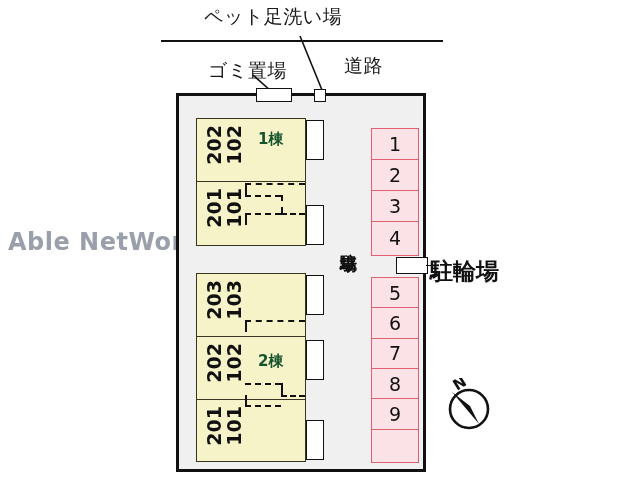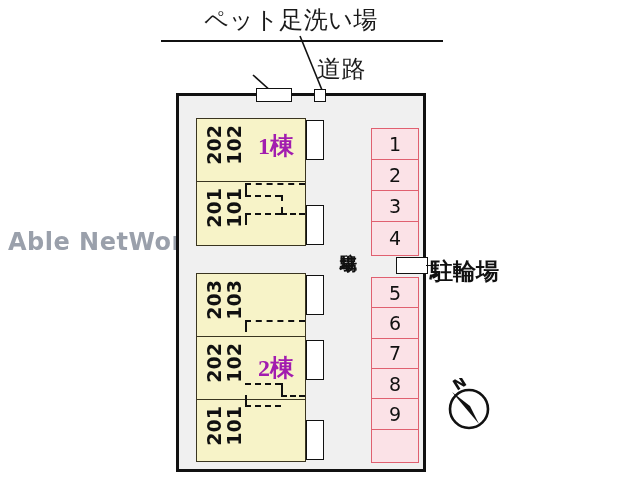--- a/index.html
+++ b/index.html
@@ -17,29 +17,29 @@
   #stage {
     position: absolute;
     left: 0; top: 0;
     width: 640px;
     height: 480px;
   }
   .abs { position: absolute; }
 
   
   .anno {
-    font-size: 24px;
+    font-size: 19px;
     color: #1a1a1a;
     font-weight: 500;
     letter-spacing: 0.5px;
     white-space: nowrap;
   }
   #label-pet { left: 204px; top: 4px; }
   #label-gomi { left: 208px; top: 58px; }
-  #label-road { left: 317px; top: 53px; }
+  #label-road { left: 344px; top: 53px; }
 
   
   #road-line {
     left: 161px; top: 40px;
     width: 282px; height: 0;
     border-top: 2.5px solid #111;
   }
 
   
   .leader { stroke: #111; stroke-width: 1.6; fill: none; }
@@ -96,25 +96,24 @@
     font-size: 19px;
     font-weight: bold;
     color: #111;
     letter-spacing: 0px;
     line-height: 1.05;
     white-space: nowrap;
   }
 
   .bldg-name {
     position: absolute;
-    font-size: 24px;
-    font-weight: bold;
-    color: #a21caf;
-    white-space: nowrap;
-    font-family: Liberation Serif, serif;
+    font-size: 15px;
+    font-weight: bold;
+    color: #14532d;
+    white-space: nowrap;
   }
 
   
   .stairbox {
     position: absolute;
     border: 1.8px solid #111;
     background: #ffffff;
     box-sizing: border-box;
   }
   
@@ -195,20 +194,21 @@
   }
 </style>
 </head>
 <body>
 
 <div id="stage">
 
   <div class="abs" id="watermark">Able NetWork</div>
 
   <div class="abs anno" id="label-pet">ペット足洗い場</div>
+  <div class="abs anno" id="label-gomi">ゴミ置場</div>
   <div class="abs anno" id="label-road">道路</div>
 
   <div class="abs" id="road-line"></div>
 
   <svg class="abs" id="leaders" viewBox="0 0 640 480">
     <path class="leader" d="M 300 36 L 322 90"></path>
     <path class="leader" d="M 253 75 L 272 92"></path>
   </svg>
 
   <div class="abs" id="site-frame"></div>

